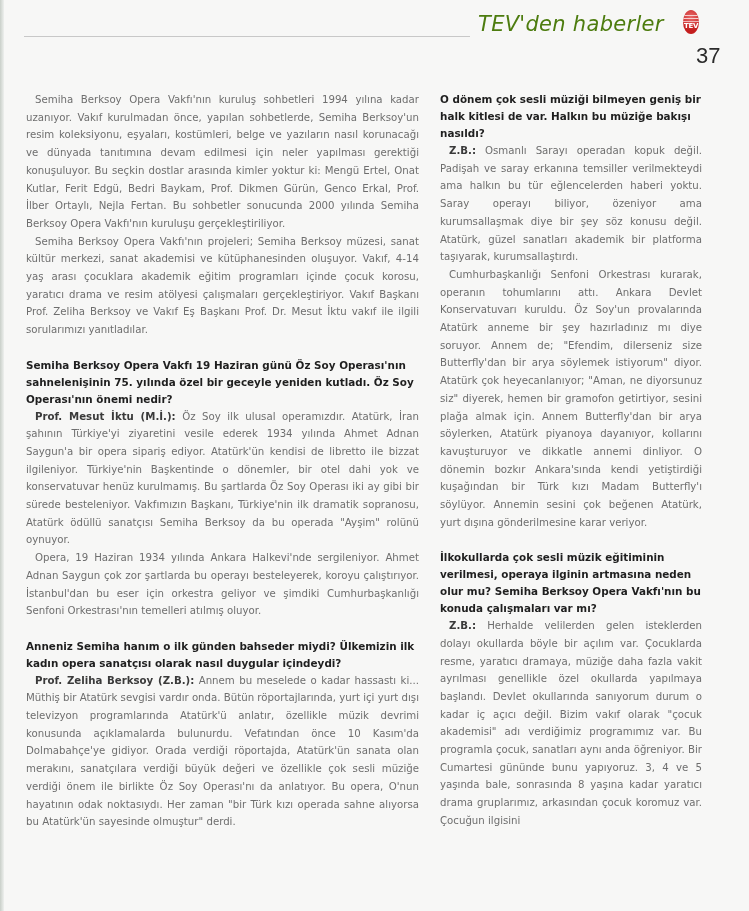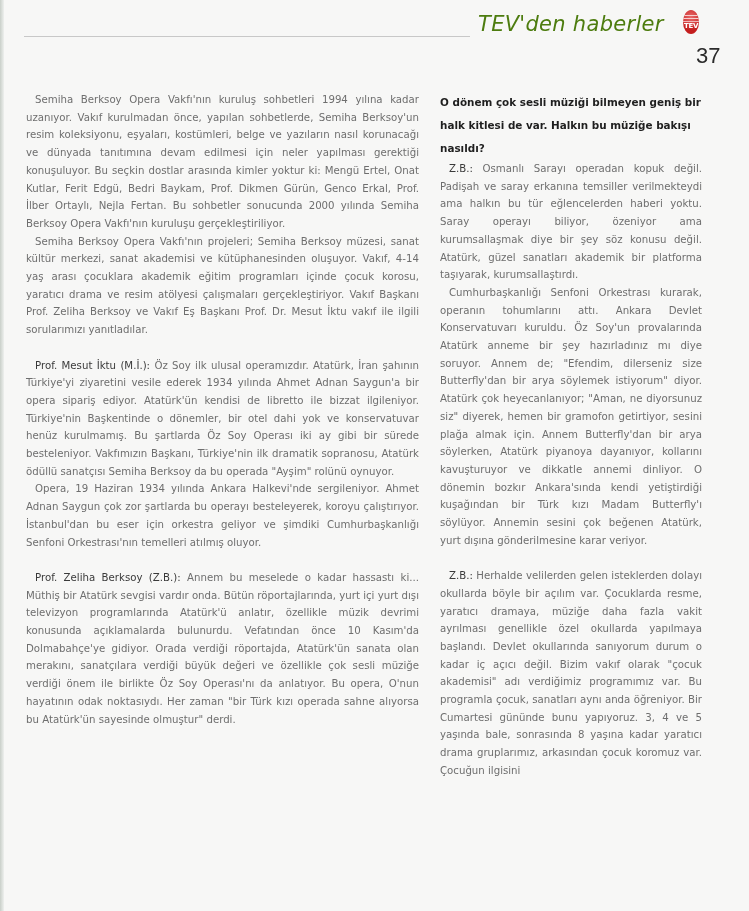--- a/index.html
+++ b/index.html
@@ -45,24 +45,24 @@
     }
     .col {
       position: absolute; top: 91px;
       font-size: 10.2px; line-height: 17.7px;
       text-align: justify; hyphens: manual;
     }
     .col-left { left: 26px; width: 393px; }
     .col-right { left: 440px; width: 262px; }
     .col p { margin: 0; text-indent: 9px; }
     .col h3 {
-      margin: 0; font-size: 10.4px; line-height: 23px;
+      margin: 0; font-size: 10.4px; line-height: 17px;
       font-weight: bold; color: #1f1f1f; text-align: left;
     }
-    .col .speaker { font-weight: normal; color: #3a3a3a; }
+    .col .speaker { font-weight: bold; color: #3a3a3a; }
     .gap { height: 17.7px; }
   </style>
 </head>
 <body>
 
 <div class="left-edge"></div>
 
 <div>
   <div class="header-rule"></div>
   <div class="header-title">TEV'den haberler</div>
@@ -73,27 +73,30 @@
     <div class="logo-text">TEV</div>
   </div>
   <div class="page-number">37</div>
 </div>
 
 <div class="col col-left">
   <p>Semiha Berksoy Opera Vakfı'nın kuruluş sohbetleri 1994 yılına kadar uzanıyor. Vakıf kurulmadan önce, yapılan sohbetlerde, Semiha Berksoy'un resim koleksiyonu, eşyaları, kostümleri, belge ve yazıların nasıl korunacağı ve dünyada tanıtımına devam edilmesi için neler yapılması gerektiği konuşuluyor. Bu seçkin dostlar arasında kimler yoktur ki: Mengü Ertel, Onat Kutlar, Ferit Edgü, Bedri Baykam, Prof. Dikmen Gürün, Genco Erkal, Prof. İlber Ortaylı, Nejla Fertan. Bu sohbetler sonucunda 2000 yılında Semiha Berksoy Opera Vakfı'nın kuruluşu gerçekleştiriliyor.</p>
   <p>Semiha Berksoy Opera Vakfı'nın projeleri; Semiha Berksoy müzesi, sanat kültür merkezi, sanat akademisi ve kütüphanesinden oluşuyor. Vakıf, 4-14 yaş arası çocuklara akademik eğitim programları içinde çocuk korosu, yaratıcı drama ve resim atölyesi çalışmaları gerçekleştiriyor. Vakıf Başkanı Prof. Zeliha Berksoy ve Vakıf Eş Başkanı Prof. Dr. Mesut İktu vakıf ile ilgili sorularımızı yanıtladılar.</p>
   <div class="gap"></div>
 
+  <h3>Semiha Berksoy Opera Vakfı 19 Haziran günü Öz Soy Operası'nın sahnelenişinin 75. yılında özel bir geceyle yeniden kutladı. Öz Soy Operası'nın önemi nedir?</h3>
   <p><span class="speaker">Prof. Mesut İktu (M.İ.):</span> <span>Öz Soy ilk ulusal operamızdır. Atatürk, İran şahının Türkiye'yi ziyaretini vesile ederek 1934 yılında Ahmet Adnan Saygun'a bir opera sipariş ediyor. Atatürk'ün kendisi de libretto ile bizzat ilgileniyor. Türkiye'nin Başkentinde o dönemler, bir otel dahi yok ve konservatuvar henüz kurulmamış. Bu şartlarda Öz Soy Operası iki ay gibi bir sürede besteleniyor. Vakfımızın Başkanı, Türkiye'nin ilk dramatik sopranosu, Atatürk ödüllü sanatçısı Semiha Berksoy da bu operada "Ayşim" rolünü oynuyor.</span></p>
   <p>Opera, 19 Haziran 1934 yılında Ankara Halkevi'nde sergileniyor. Ahmet Adnan Saygun çok zor şartlarda bu operayı besteleyerek, koroyu çalıştırıyor. İstanbul'dan bu eser için orkestra geliyor ve şimdiki Cumhurbaşkanlığı Senfoni Orkestrası'nın temelleri atılmış oluyor.</p>
   <div class="gap"></div>
 
+  <h3>Anneniz Semiha hanım o ilk günden bahseder miydi? Ülkemizin ilk kadın opera sanatçısı olarak nasıl duygular içindeydi?</h3>
   <p><span class="speaker">Prof. Zeliha Berksoy (Z.B.):</span> <span>Annem bu meselede o kadar hassastı ki... Müthiş bir Atatürk sevgisi vardır onda. Bütün röportajlarında, yurt içi yurt dışı televizyon programlarında Atatürk'ü anlatır, özellikle müzik devrimi konusunda açıklamalarda bulunurdu. Vefatından önce 10 Kasım'da Dolmabahçe'ye gidiyor. Orada verdiği röportajda, Atatürk'ün sanata olan merakını, sanatçılara verdiği büyük değeri ve özellikle çok sesli müziğe verdiği önem ile birlikte Öz Soy Operası'nı da anlatıyor. Bu opera, O'nun hayatının odak noktasıydı. Her zaman "bir Türk kızı operada sahne alıyorsa bu Atatürk'ün sayesinde olmuştur" derdi.</span></p>
 </div>
 
 <div class="col col-right">
   <h3>O dönem çok sesli müziği bilmeyen geniş bir halk kitlesi de var. Halkın bu müziğe bakışı nasıldı?</h3>
   <p><span class="speaker">Z.B.:</span> <span>Osmanlı Sarayı operadan kopuk değil. Padişah ve saray erkanına temsiller verilmekteydi ama halkın bu tür eğlencelerden haberi yoktu. Saray operayı biliyor, özeniyor ama kurumsallaşmak diye bir şey söz konusu değil. Atatürk, güzel sanatları akademik bir platforma taşıyarak, kurumsallaştırdı.</span></p>
   <p>Cumhurbaşkanlığı Senfoni Orkestrası kurarak, operanın tohumlarını attı. Ankara Devlet Konservatuvarı kuruldu. Öz Soy'un provalarında Atatürk anneme bir şey hazırladınız mı diye soruyor. Annem de; "Efendim, dilerseniz size Butterfly'dan bir arya söylemek istiyorum" diyor. Atatürk çok heyecanlanıyor; "Aman, ne diyorsunuz siz" diyerek, hemen bir gramofon getirtiyor, sesini plağa almak için. Annem Butterfly'dan bir arya söylerken, Atatürk piyanoya dayanıyor, kollarını kavuşturuyor ve dikkatle annemi dinliyor. O dönemin bozkır Ankara'sında kendi yetiştirdiği kuşağından bir Türk kızı Madam Butterfly'ı söylüyor. Annemin sesini çok beğenen Atatürk, yurt dışına gönderilmesine karar veriyor.</p>
   <div class="gap"></div>
 
+  <h3>İlkokullarda çok sesli müzik eğitiminin verilmesi, operaya ilginin artmasına neden olur mu? Semiha Berksoy Opera Vakfı'nın bu konuda çalışmaları var mı?</h3>
   <p><span class="speaker">Z.B.:</span> <span>Herhalde velilerden gelen isteklerden dolayı okullarda böyle bir açılım var. Çocuklarda resme, yaratıcı dramaya, müziğe daha fazla vakit ayrılması genellikle özel okullarda yapılmaya başlandı. Devlet okullarında sanıyorum durum o kadar iç açıcı değil. Bizim vakıf olarak "çocuk akademisi" adı verdiğimiz programımız var. Bu programla çocuk, sanatları aynı anda öğreniyor. Bir Cumartesi gününde bunu yapıyoruz. 3, 4 ve 5 yaşında bale, sonrasında 8 yaşına kadar yaratıcı drama gruplarımız, arkasından çocuk koromuz var. Çocuğun ilgisini</span></p>
 </div>
 
 </body></html>

